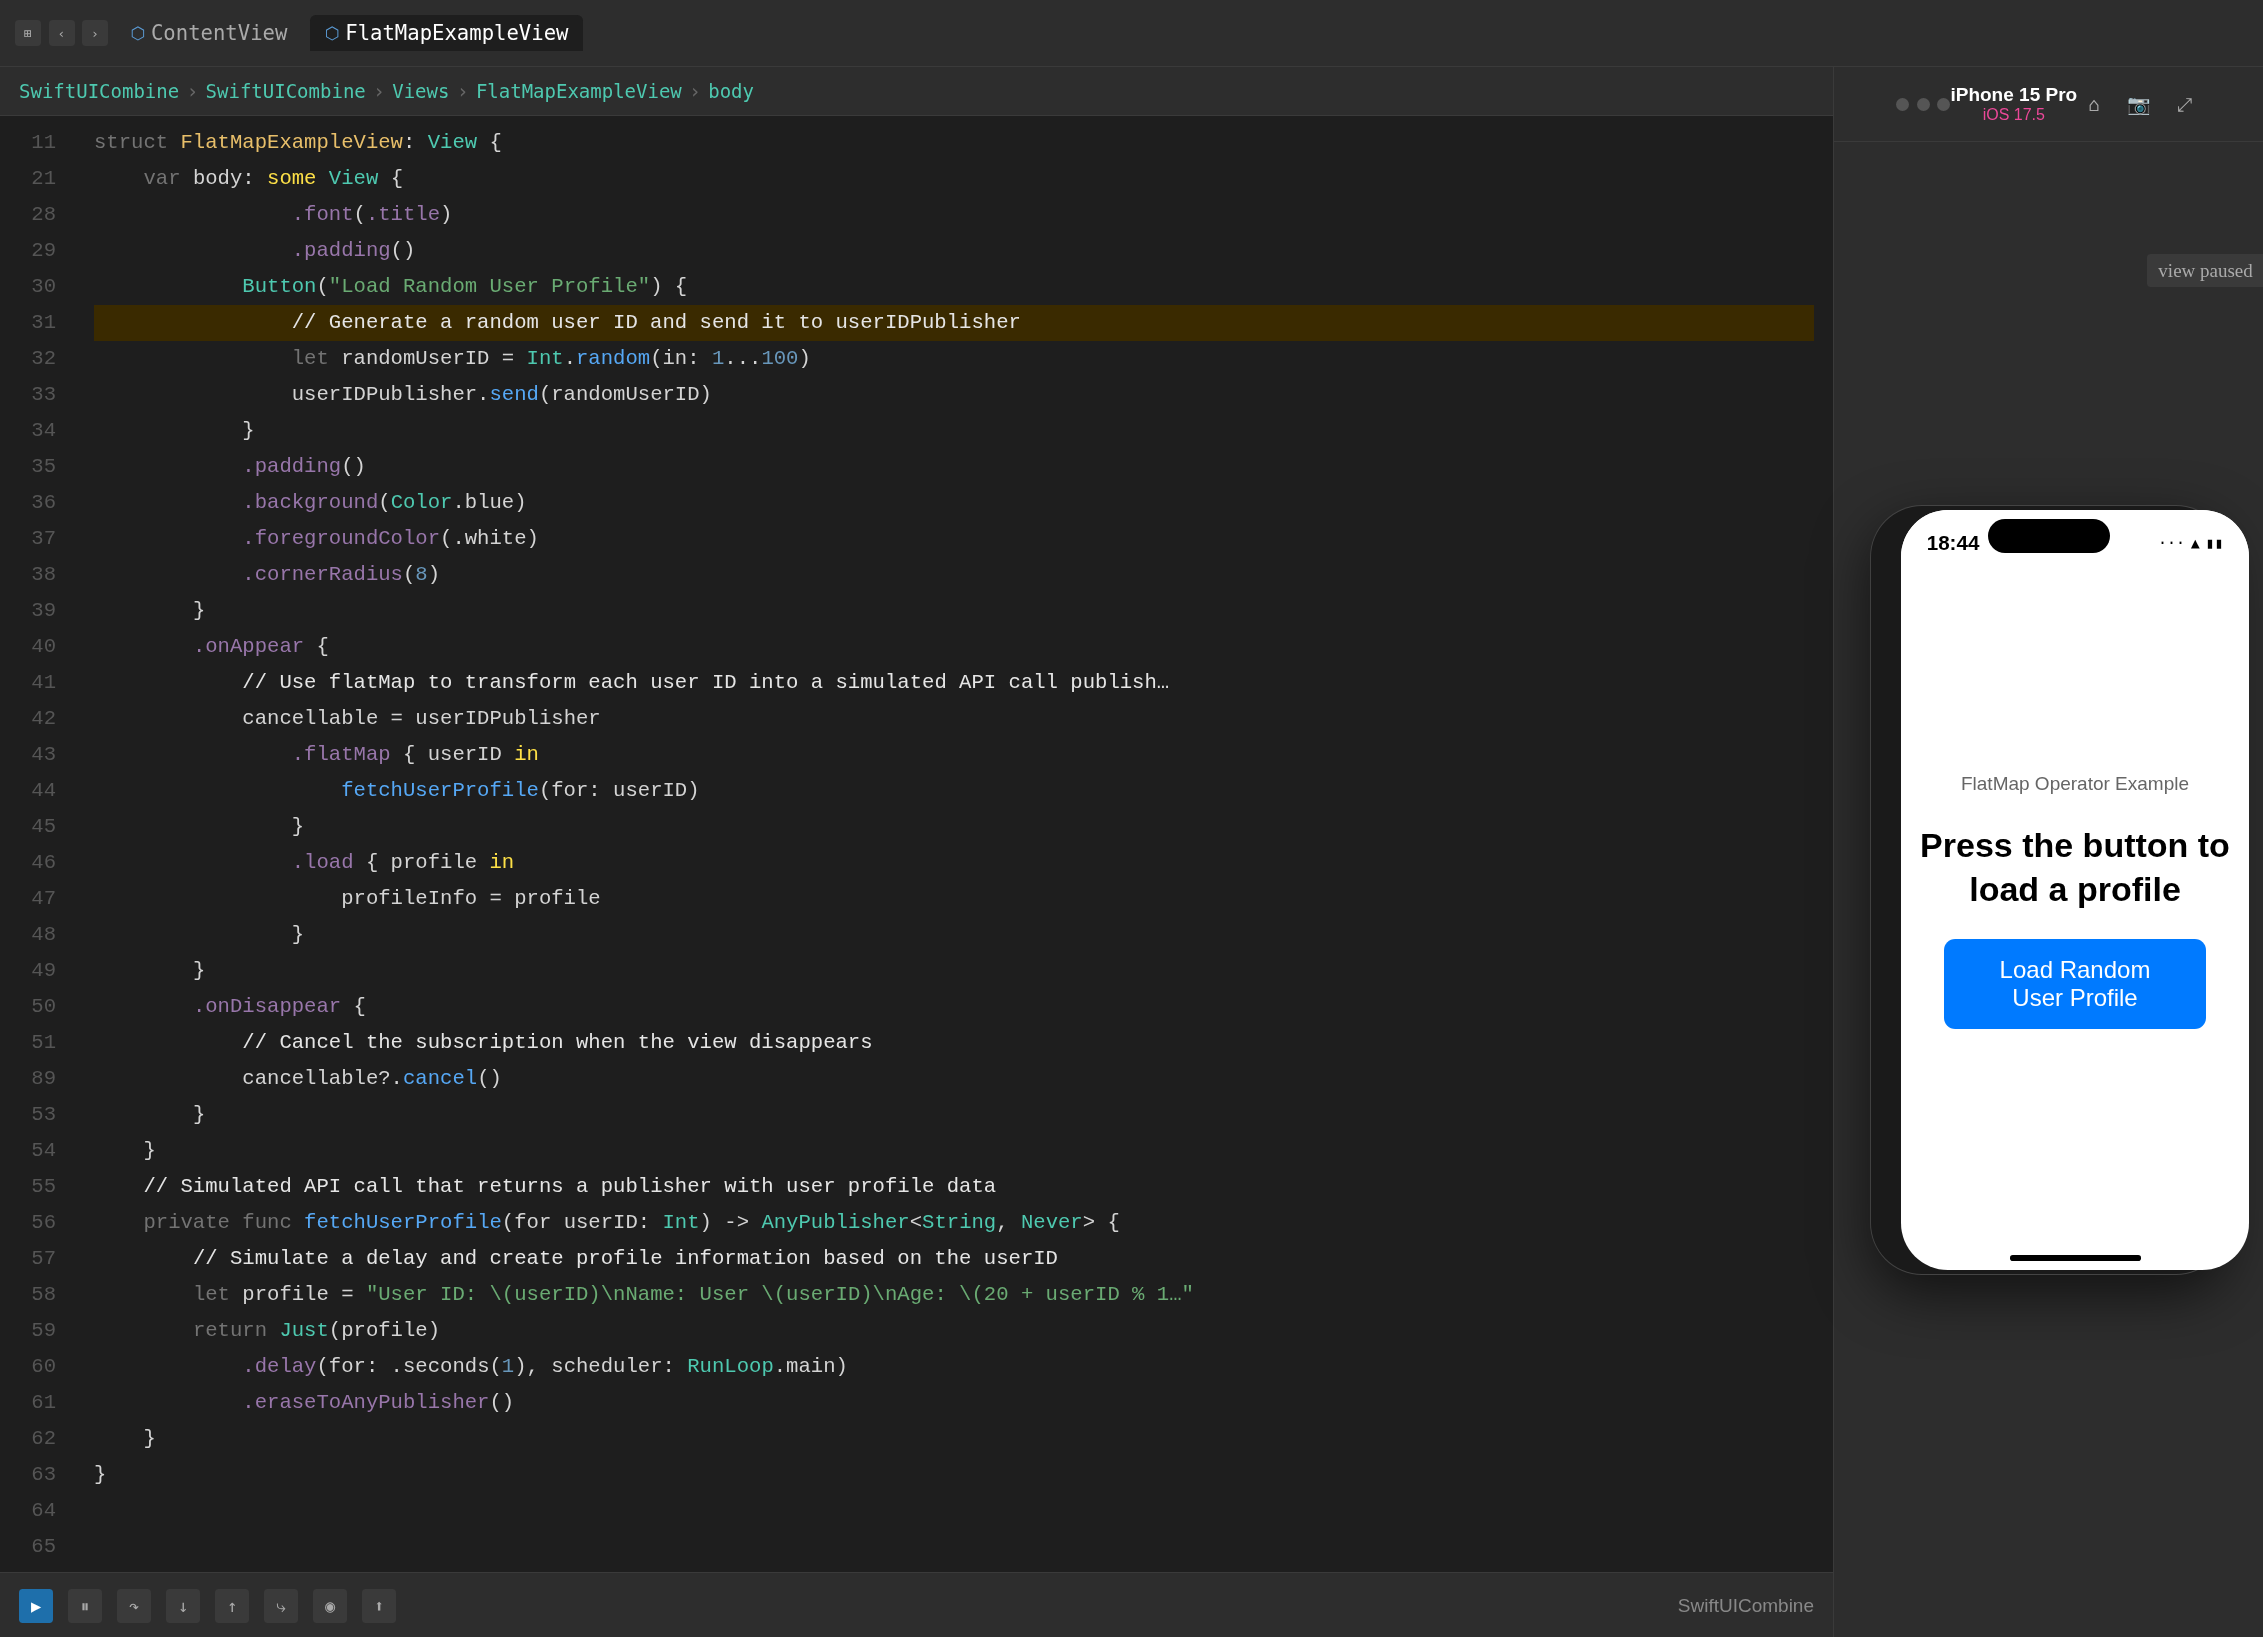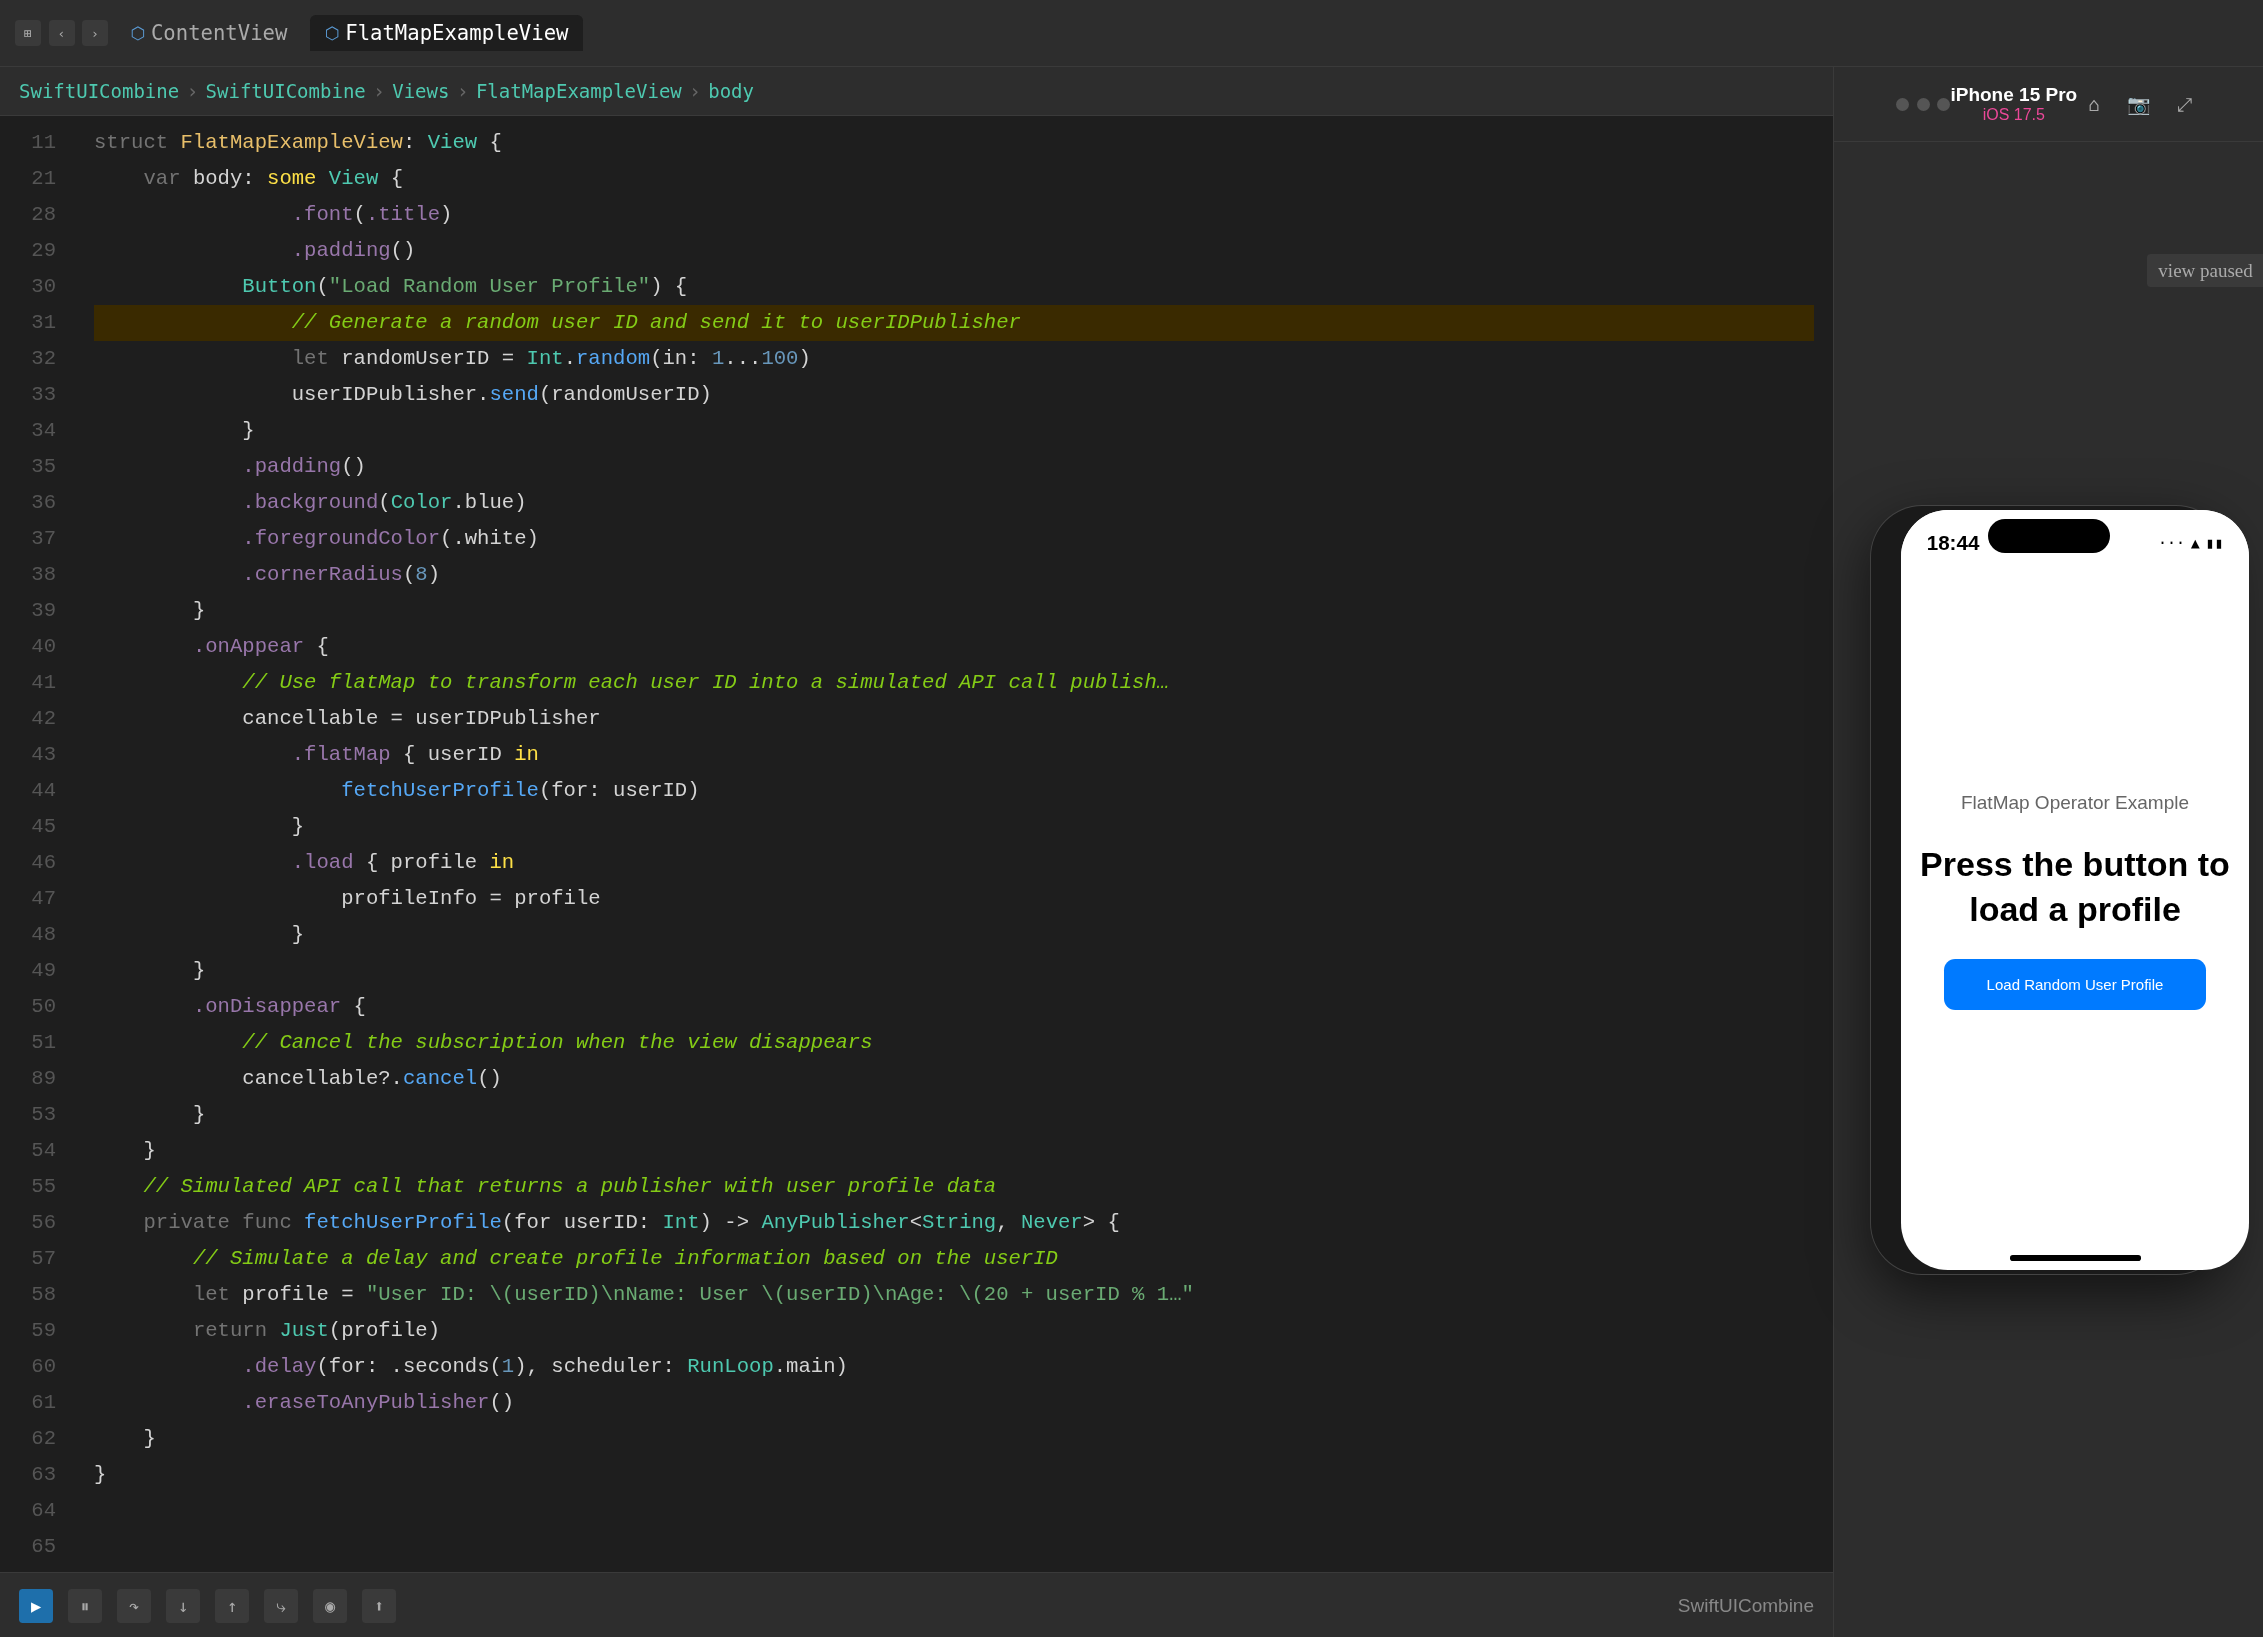--- a/index.html
+++ b/index.html
@@ -124,21 +124,21 @@
 
     .code-line.highlighted {
       background: #3a2a00;
     }
 
     
     .kw { color: #737373; } 
     .kw2 { color: #fde047; } 
     .type { color: #4ec9b0; }
     .string { color: #6aab73; }
-    .comment { color: #84cc16; font-style: italic; }
+    .comment { color: #e5e5e5; }
     .func-call { color: #56a8f5; }
     .num { color: #6897bb; }
     .prop { color: #9876aa; }
     .plain { color: #d4d4d4; }
     .struct-name { color: #e8bf6a; }
 
     
     .preview-panel {
       width: 431px;
       background: #2d2d2d;
@@ -276,21 +276,21 @@
       text-align: center;
       line-height: 1.3;
     }
 
     .load-button {
       background: #007AFF;
       color: #fff;
       border: none;
       border-radius: 11.2px;
       padding: 17px 28px;
-      font-size: 15px;
+      font-size: 24px;
       font-family: -apple-system, sans-serif;
       font-weight: 500;
       cursor: pointer;
       width: 262px;
       text-align: center;
     }
 
     .home-indicator {
       height: 34px;
       display: flex;

